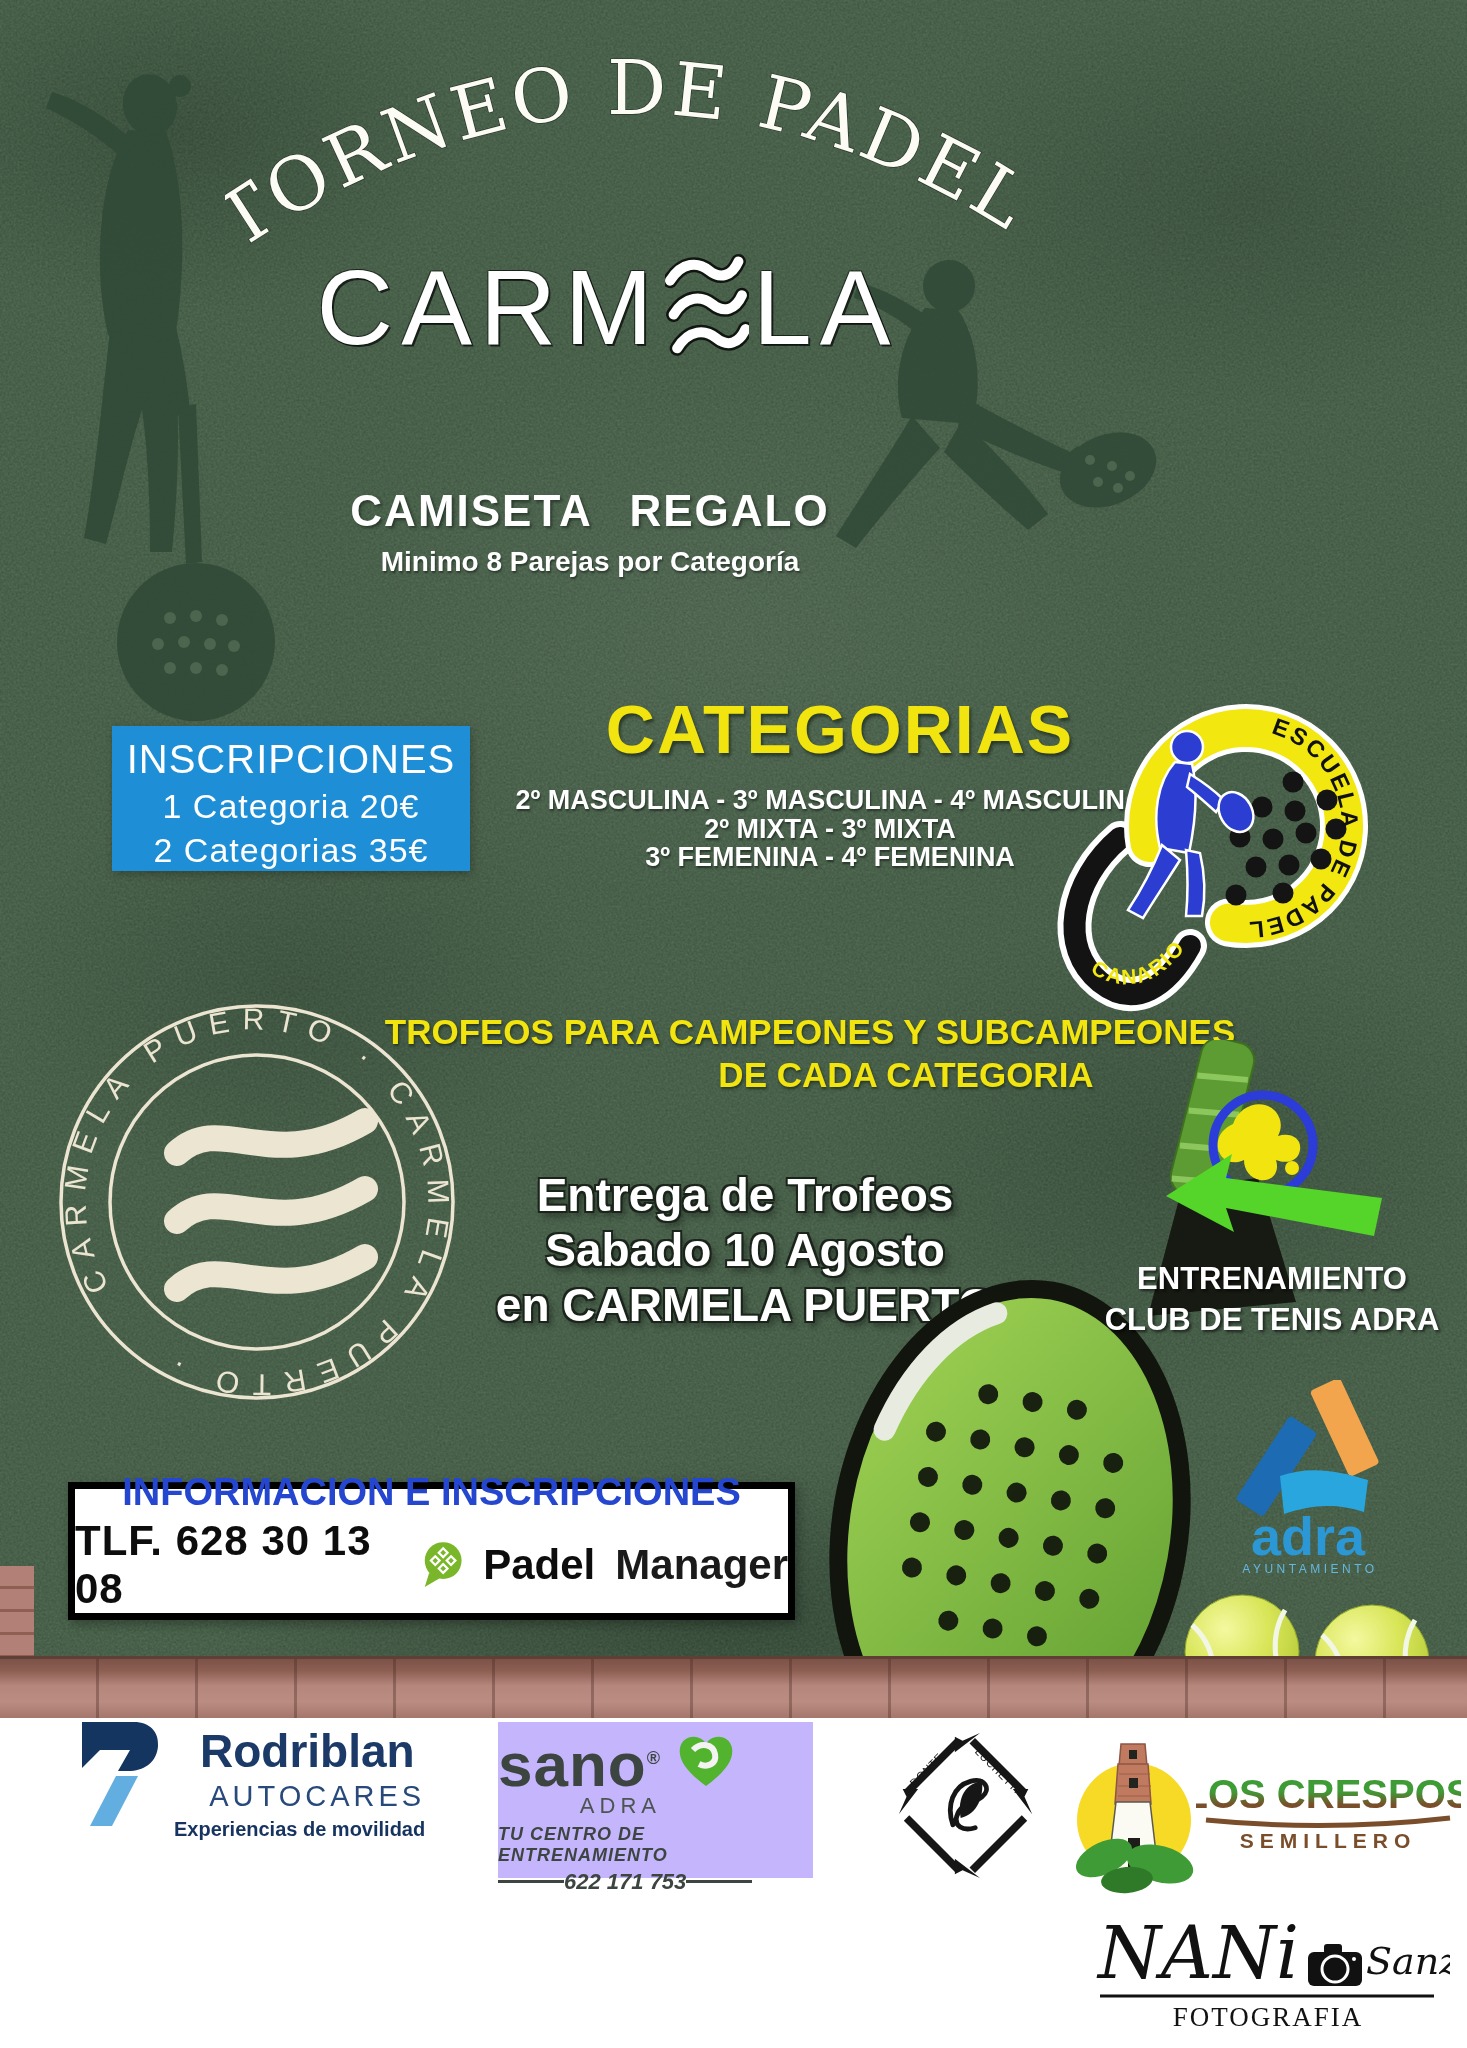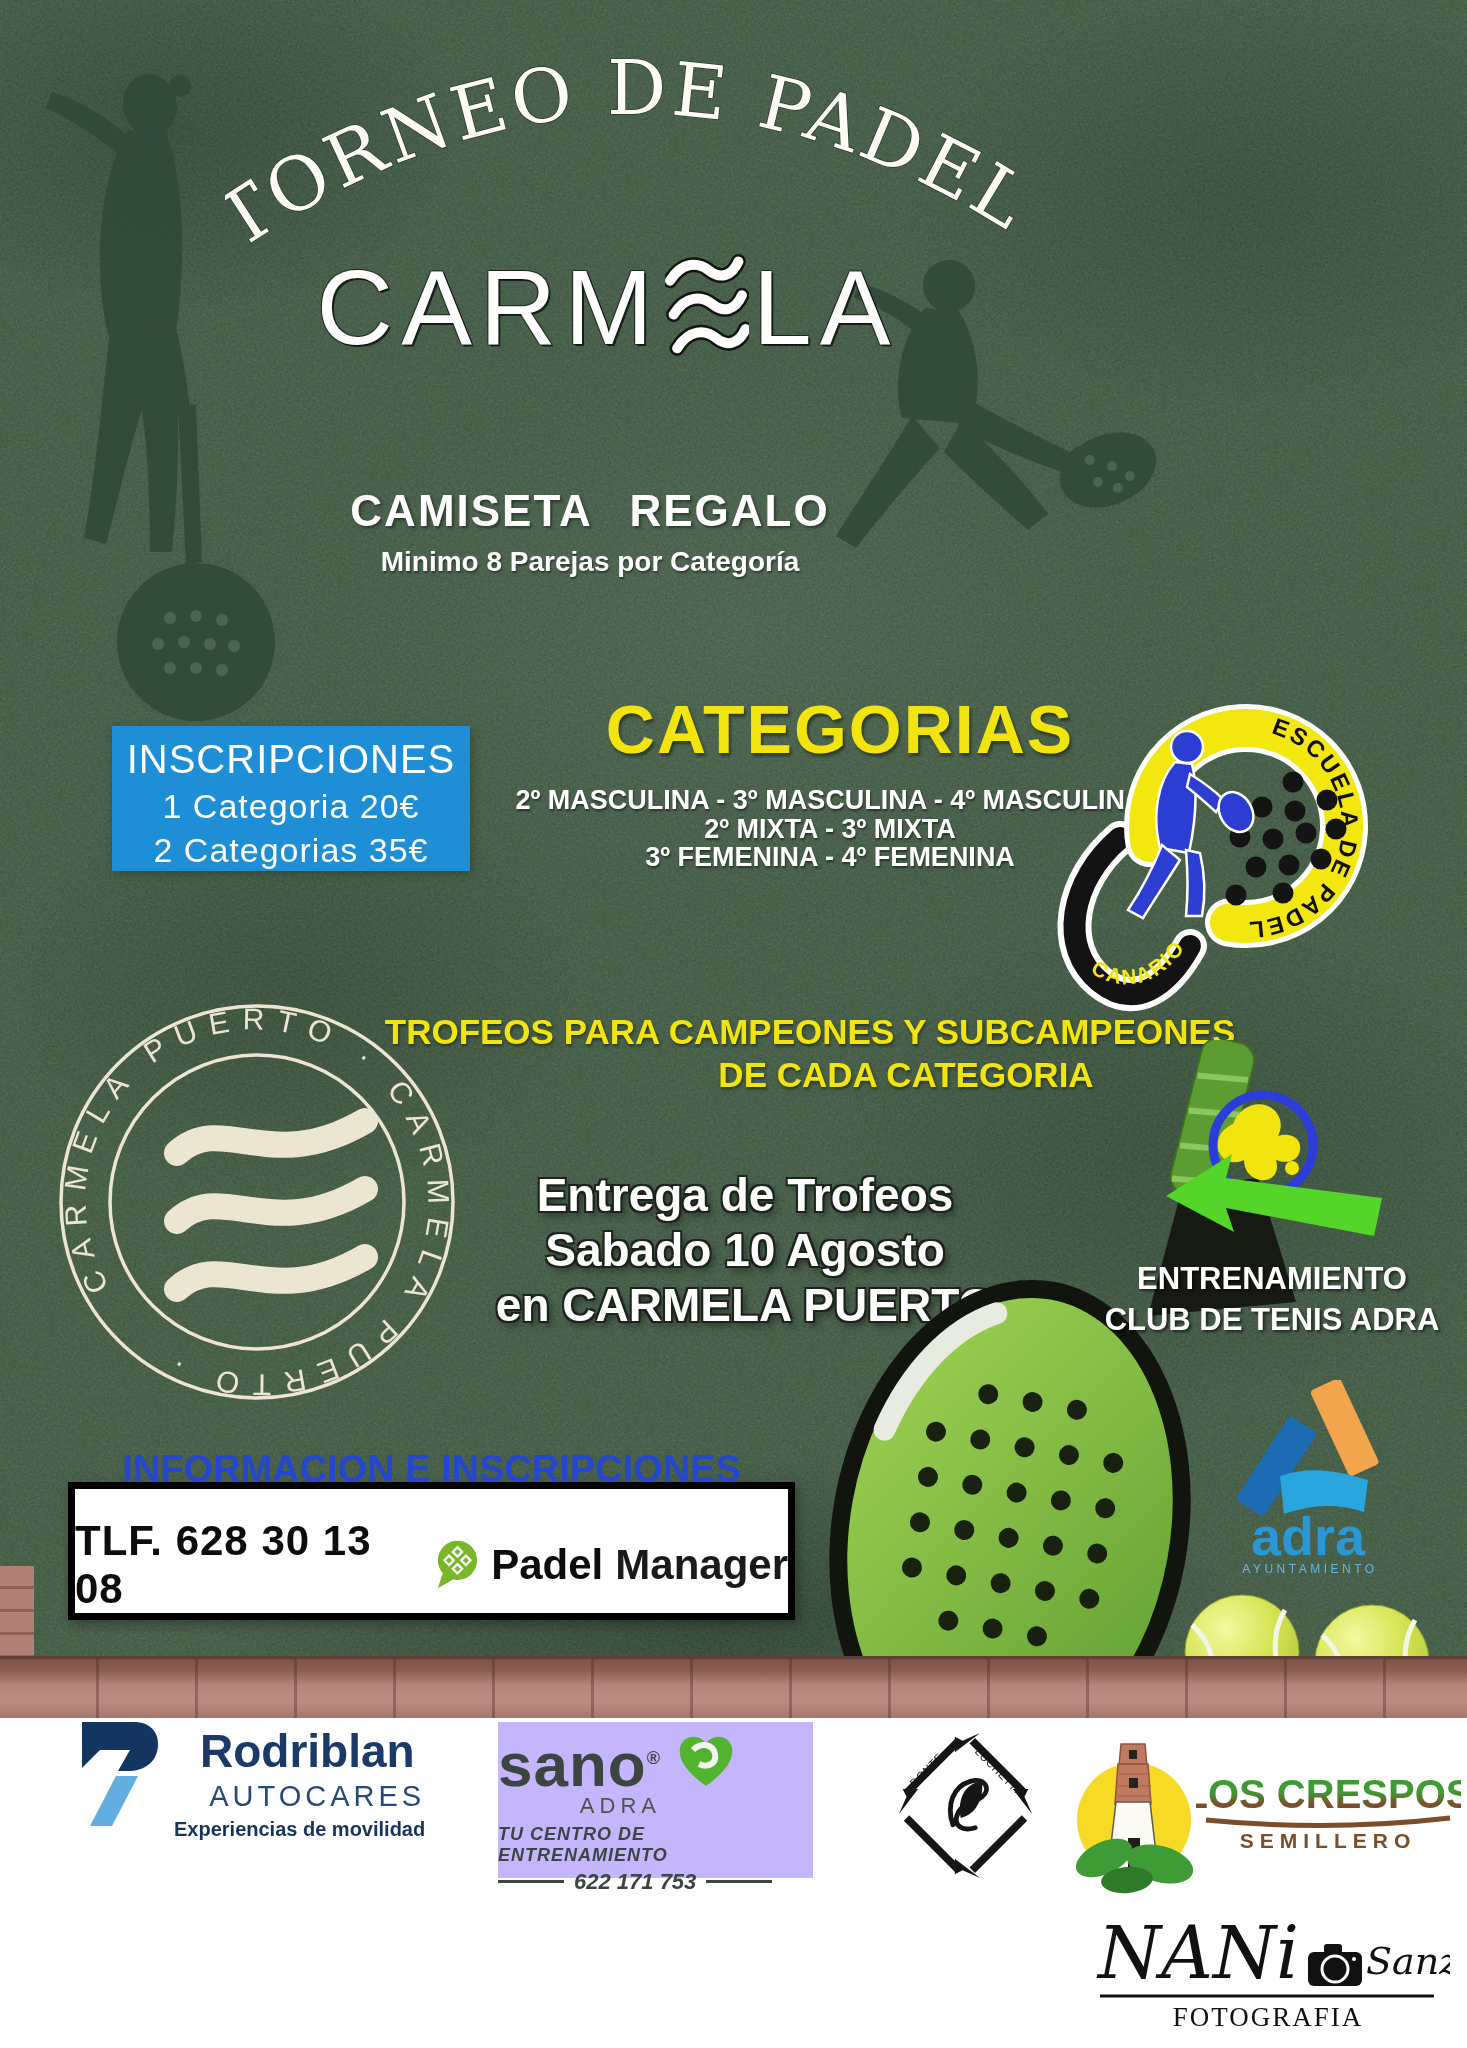--- a/index.html
+++ b/index.html
@@ -64,41 +64,41 @@
 
   
   .venue{left:1097px;top:1258px;width:350px;text-align:center;color:#fff;font-weight:700;font-size:31px;line-height:41px;
     text-shadow:2px 2px 3px rgba(0,0,0,.6);}
 
   
   .info{left:68px;top:1482px;width:727px;height:138px;background:#fff;border:7px solid #000000;box-sizing:border-box;
     display:flex;flex-direction:column;align-items:center;justify-content:flex-end;gap:3px;
     box-shadow:3px 4px 10px rgba(0,0,0,.3);}
   .info-title{color:#2547cf;font-weight:700;font-size:38px;}
-  .info-row{display:flex;align-items:center;gap:12px;margin-top:23px;}
+  .info-row{display:flex;align-items:center;gap:20px;}
   .info-phone{color:#0d0d0d;font-weight:700;font-size:42px;letter-spacing:1px;}
   .pm-bold{font-weight:700;font-size:42px;color:#0d0d0d;}
   .pm-light{font-weight:700;font-size:42px;color:#1a1a1a;}
 
   
   .rodri{left:78px;top:1720px;width:350px;display:flex;gap:12px;}
   .rodri-col{display:flex;flex-direction:column;align-items:flex-end;margin-top:6px;}
   .rodri-name{font-size:46px;font-weight:700;color:#1b3a68;line-height:50px;align-self:flex-start;margin-left:26px;}
   .rodri-l2{font-size:29px;font-weight:400;letter-spacing:4px;color:#27497c;margin-top:4px;}
   .rodri-tag{font-size:20px;font-weight:700;color:#16345f;margin-top:5px;}
 
   .sano{left:498px;top:1722px;width:315px;height:156px;background:#c4b5fd;display:flex;flex-direction:column;
     box-sizing:border-box;padding-top:8px;}
   .sano-top{display:flex;gap:14px;align-items:flex-start;}
   .sano-namecol{display:flex;flex-direction:column;align-items:flex-end;}
   .sano-name{font-size:62px;font-weight:700;color:#3d4541;line-height:56px;letter-spacing:1px;}
   .sano-name sup{font-size:18px;}
   .sano-sub{font-size:22px;letter-spacing:5px;color:#4c544f;margin-top:0px;}
   .sano-tag{font-size:18px;font-weight:700;font-style:italic;color:#3d4541;letter-spacing:1px;margin-top:5px;}
-  .sano-phone{display:flex;align-items:center;gap:10px;font-size:22px;font-weight:700;font-style:italic;color:#3d4541;margin-top:3px;}
+  .sano-phone{display:flex;align-items:center;font-size:22px;font-weight:700;font-style:italic;color:#3d4541;margin-top:3px;}
   .dash{width:66px;height:3px;background:#3d4541;}
 
   .venue svg, svg{display:block;}
   text{font-family:"Liberation Sans",sans-serif;}
   .serif-it{font-family:"DejaVu Serif",serif;font-style:italic;}
 </style>
 </head>
 <body>
 
 <div class="poster">

